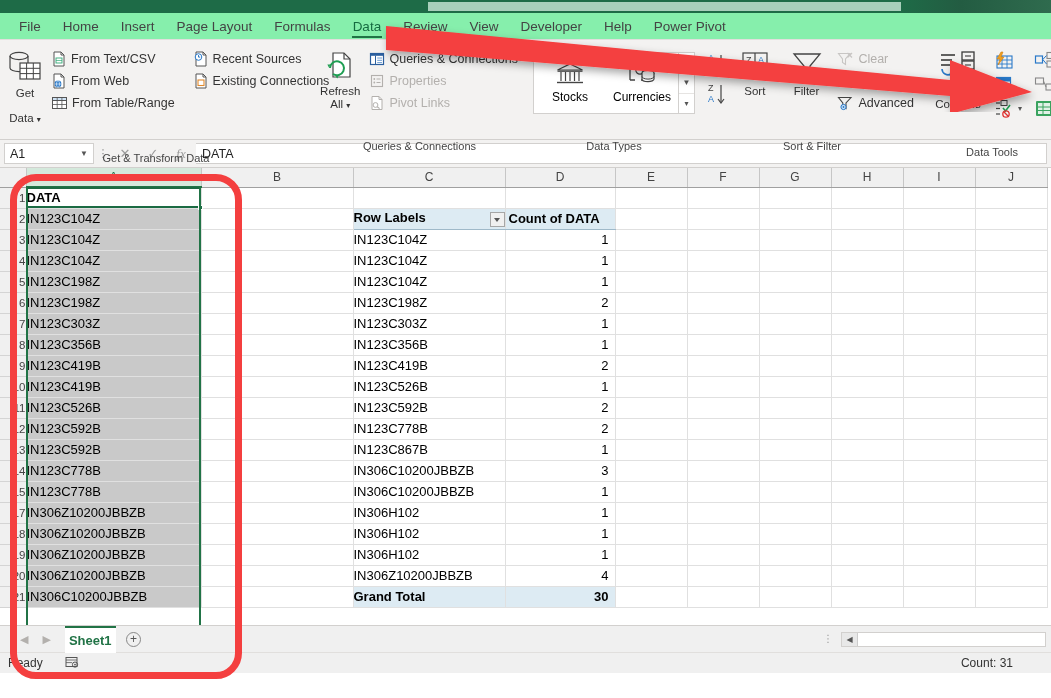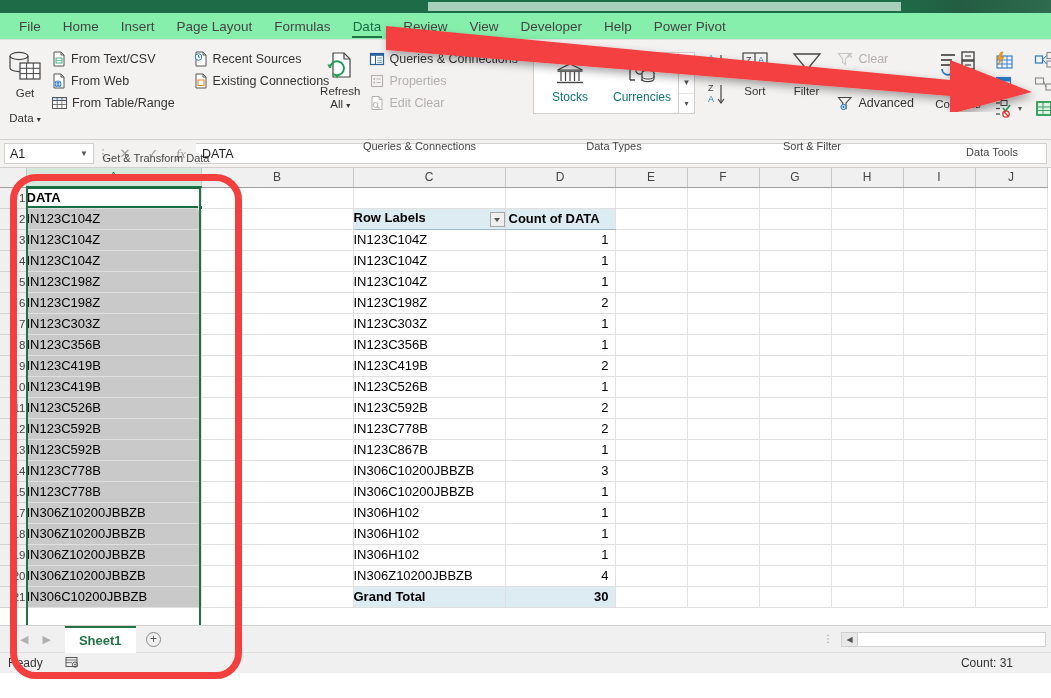--- a/index.html
+++ b/index.html
@@ -70,21 +70,21 @@
 
   .icn { display: inline-flex; align-items: center; justify-content: center; }
 
   
   .dtgallery {
     border: 1px solid #d2d0ce; background: #fff; height: 62px;
     display: flex; align-items: stretch; margin-top: 2px;
   }
   .dtitem { width: 72px; display: flex; flex-direction: column;
             align-items: center; justify-content: center; cursor: default; }
-  .dtitem .lbl { font-size: 12px; color: #0f766e; margin-top: 2px; }
+  .dtitem .lbl { font-size: 12px; color: #000000; margin-top: 2px; }
   .dtscroll { width: 16px; border-left: 1px solid #d2d0ce;
               display: flex; flex-direction: column; }
   .dtscroll div { flex: 1; display: flex; align-items: center;
                   justify-content: center; font-size: 8px; color: #555;
                   border-bottom: 1px solid #e6e4e2; }
 
   
   .fbar { height: 28px; background: #f3f2f1; display: flex; align-items: center;
           padding: 0 4px; gap: 2px; border-bottom: 1px solid #d2d0ce; }
   .namebox {
@@ -162,21 +162,21 @@
 
   
   .sheetbar {
     height: 27px; background: #f0f0f0; display: flex; align-items: center;
     border-top: 1px solid #d2d0ce; position: relative;
   }
   .navarrows { display: flex; gap: 14px; padding: 0 14px 0 20px; }
   .navarrows span { font-size: 11px; color: #b3b0ad; }
   .sheettab {
     background: #fff; height: 27px; display: flex; align-items: center;
-    padding: 0 14px; font-size: 13px; color: #217346; font-weight: bold;
+    padding: 0 4px; font-size: 13px; color: #217346; font-weight: bold;
     border-top: 2px solid #217346; cursor: default;
   }
   .addsheet { width: 36px; display: flex; align-items: center; justify-content: center; }
   .addsheet .circ {
     width: 15px; height: 15px; border: 1px solid #888; border-radius: 50%;
     display: flex; align-items: center; justify-content: center;
     font-size: 12px; color: #555; line-height: 1;
   }
   .hscroll-zone { margin-left: auto; display: flex; align-items: center;
                   height: 27px; }
@@ -362,21 +362,21 @@
           </div>
           <div class="smallrow dis">
             <span class="icn">
               <svg width="16" height="16" viewBox="0 0 16 16">
                 <path d="M3 1.5h7l3 3v10H3z" fill="#fff" stroke="#b3b0ad" stroke-width="1"></path>
                 <path d="M10 1.5v3h3" fill="none" stroke="#b3b0ad" stroke-width="1"></path>
                 <circle cx="6.5" cy="10" r="2.4" fill="none" stroke="#b3b0ad" stroke-width="1"></circle>
                 <line x1="8.3" y1="11.7" x2="10.6" y2="13.6" stroke="#b3b0ad" stroke-width="1.2"></line>
               </svg>
             </span>
-            <span class="lbl">Edit Clear</span>
+            <span class="lbl">Pivot Links</span>
           </div>
         </div>
       </div>
       <div class="grp-label">Queries &amp; Connections</div>
     </div>
 
     <div class="grp-sep"></div>
 
     <div class="grp" style="width:180px">
       <div class="grp-body" style="padding-top:6px">

